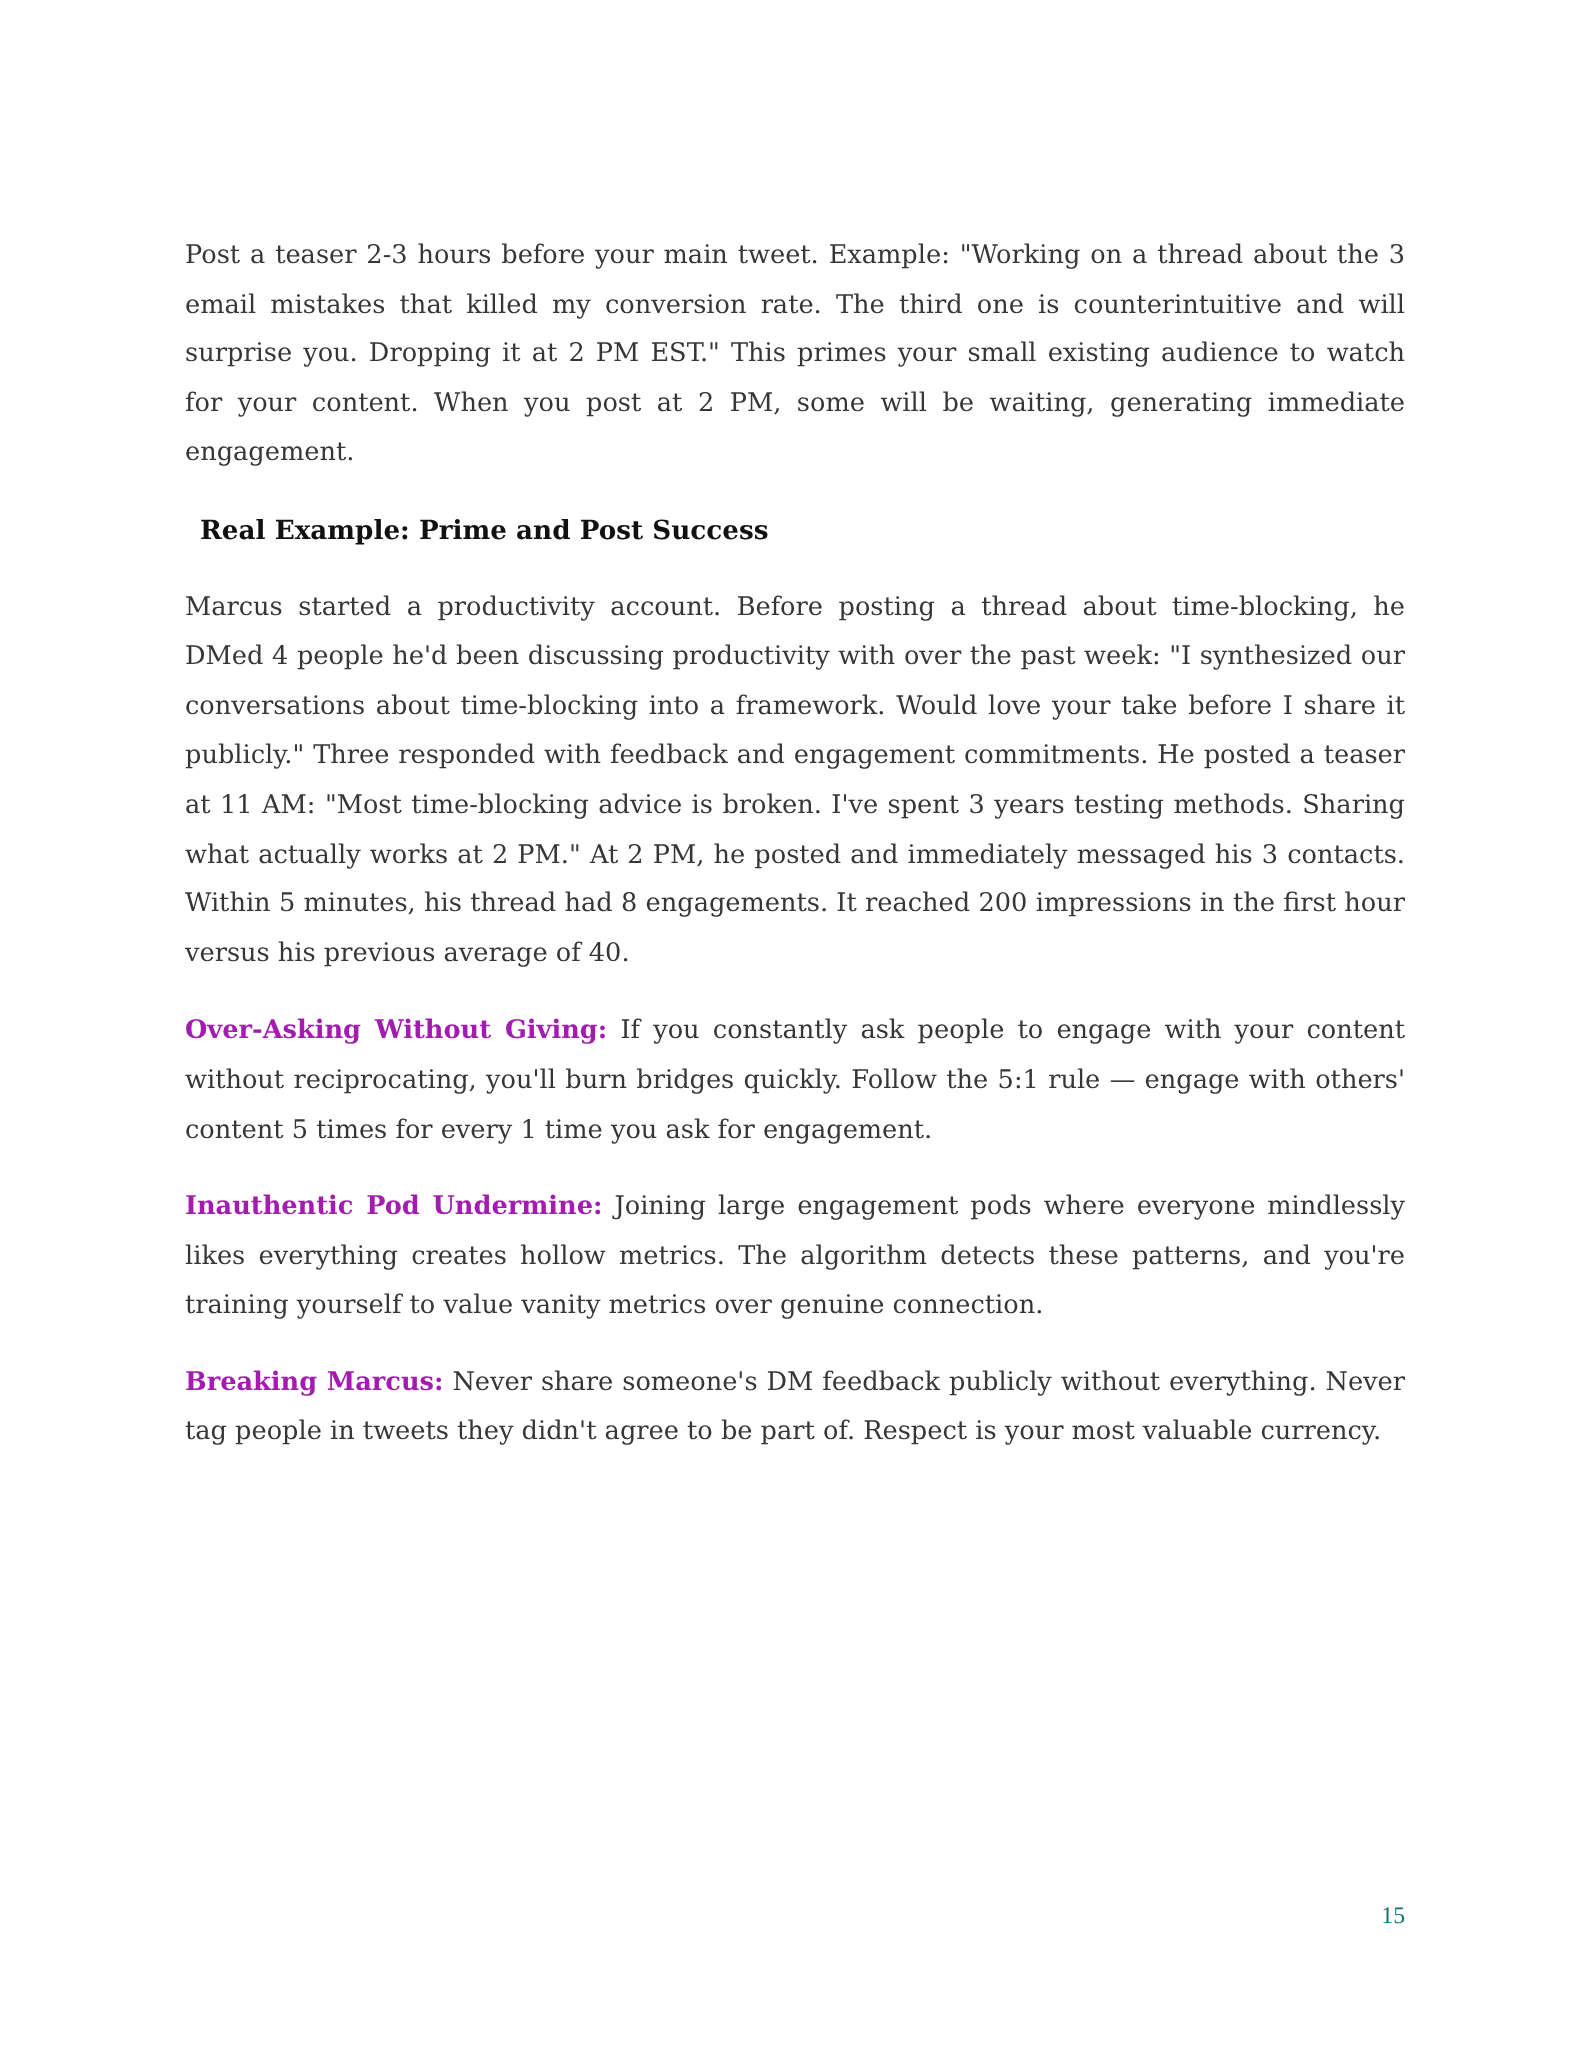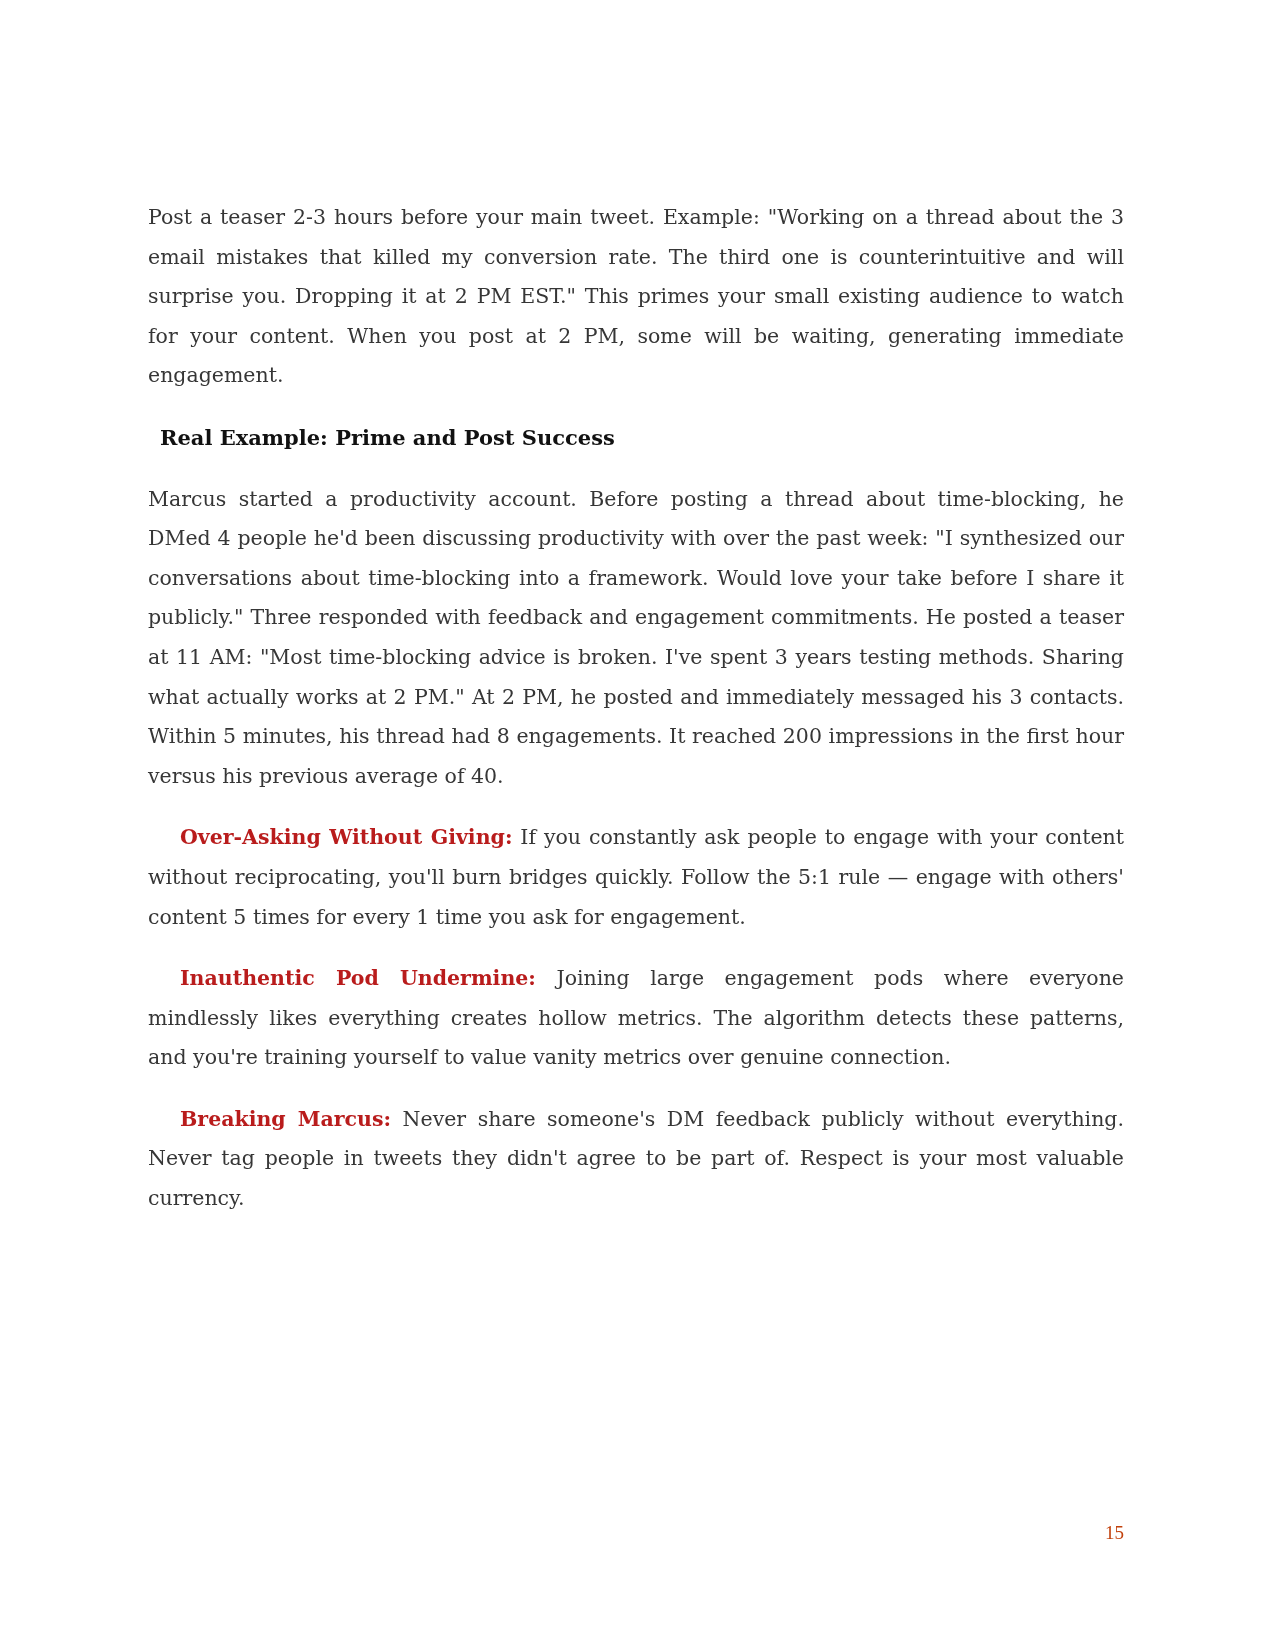--- a/index.html
+++ b/index.html
@@ -1,44 +1,44 @@
 <!DOCTYPE html>
 <html><head>
 <meta charset="utf-8">
 <style>
   html, body { margin: 0; padding: 0; background: #ffffff; }
   body { width: 1275px; height: 1650px; position: relative; overflow: hidden; }
   .page {
     position: absolute;
     left: 148px;
-    top: 198px;
+    top: 184px;
     width: 976px;
     font-family: "DejaVu Serif", serif;
     font-size: 20.5px;
     line-height: 39.6px;
     color: #363636;
   }
   .para { margin: 0 0 22px 0; text-align: justify; }
   .heading {
     margin: 0 0 22px 12px;
     font-weight: bold;
     color: #111111;
     font-size: 21px;
     line-height: 39.6px;
   }
-  .lead { font-weight: bold; color: #b91c1c; margin-left: 32px; }
+  .lead { font-weight: bold; color: #a21caf; }
   .page-number {
     position: absolute;
     left: 1000px;
     width: 124px;
     top: 1522px;
     text-align: right;
     font-family: "Liberation Serif", serif;
     font-size: 19px;
-    color: #c2410c;
+    color: #0f766e;
   }
 </style>
 </head>
 <body>
 
 <div class="page">
   <p class="para">Post a teaser 2-3 hours before your main tweet. Example: "Working on a thread about the 3 email mistakes that killed my conversion rate. The third one is counterintuitive and will surprise you. Dropping it at 2 PM EST." This primes your small existing audience to watch for your content. When you post at 2 PM, some will be waiting, generating immediate engagement.</p>
 
   <h2 class="heading">Real Example: Prime and Post Success</h2>
 

